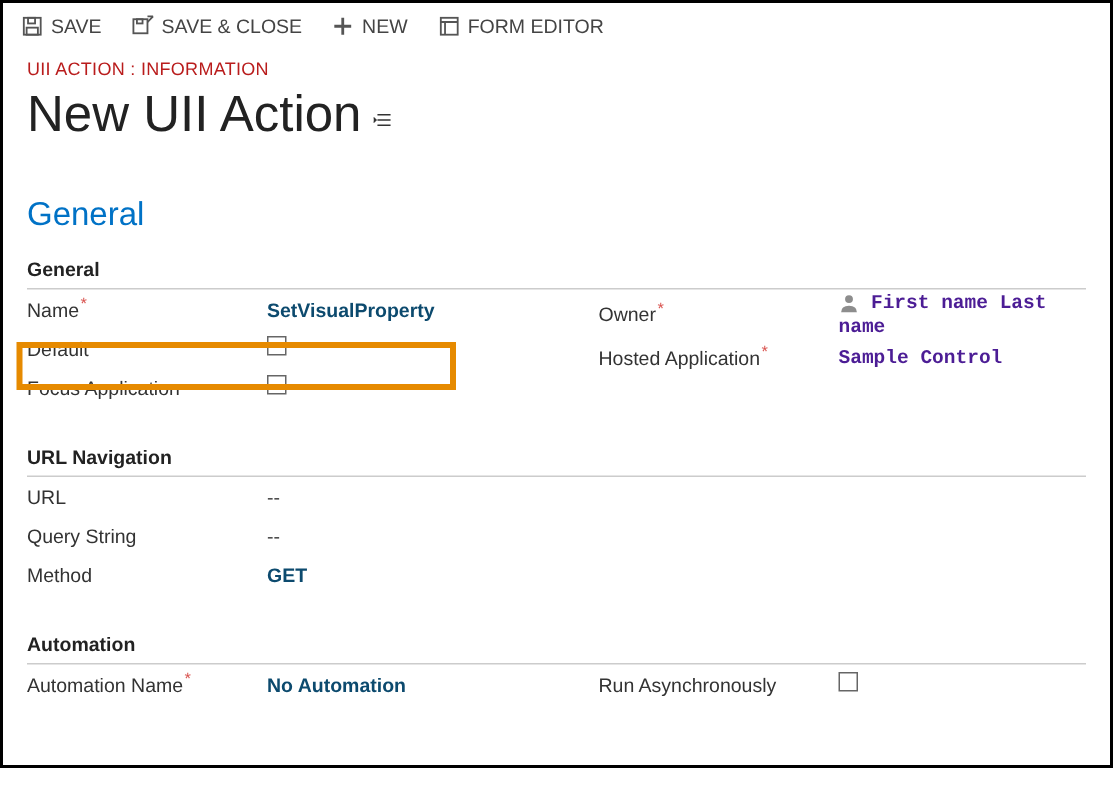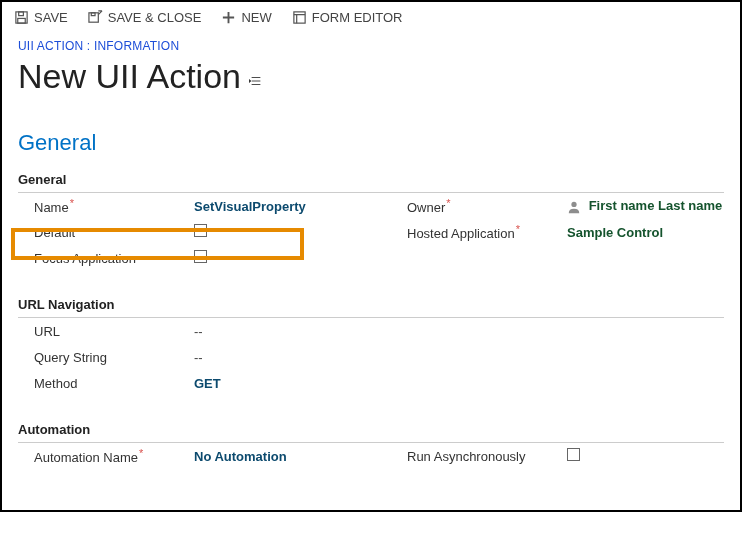--- a/index.html
+++ b/index.html
@@ -2,32 +2,32 @@
 <html><head>
 <meta charset="utf-8">
 <style>
   * { box-sizing: border-box; margin: 0; padding: 0; }
   html, body { width: 742px; height: 535px; font-family: "Segoe UI", Arial, sans-serif; }
   .frame { width: 742px; height: 512px; border: 2px solid #000; background: #fff; overflow: hidden; position: relative; }
   .toolbar { display: flex; gap: 20px; padding: 8px 12px 10px 12px; align-items: center; font-size: 13px; color: #444; }
   .tb-btn { display: flex; align-items: center; gap: 5px; cursor: pointer; }
   .tb-btn svg { width: 15px; height: 15px; fill: none; stroke: #555; stroke-width: 1.3; }
   .content { padding: 0 16px; }
-  .breadcrumb { font-size: 12px; color: #1d4ed8; margin-top: 4px; margin-bottom: 4px; letter-spacing: .2px; }
+  .breadcrumb { font-size: 12px; color: #b91c1c; margin-top: 4px; margin-bottom: 4px; letter-spacing: .2px; }
   .title-row { display: flex; align-items: baseline; gap: 8px; }
   .page-title { font-size: 34px; font-weight: 300; color: #222; margin-bottom: 16px; }
   .title-menu svg { width: 14px; height: 14px; stroke: #333; fill: none; }
   .section-h { font-size: 22px; color: #0072C6; font-weight: 400; margin: 18px 0 8px 0; }
   .subsec { font-size: 13px; font-weight: 600; color: #222; border-bottom: 1px solid #ccc; padding: 8px 0 5px 0; margin-top: 6px; }
-  .grid { display: grid; grid-template-columns: 1fr 1fr; column-gap: 56px; margin-left: 16px; }
+  .grid { display: grid; grid-template-columns: 1fr 1fr; column-gap: 56px; }
   .row { display: grid; grid-template-columns: 160px 1fr; align-items: center; min-height: 26px; font-size: 13px; color: #333; }
   .row .lbl { color: #333; }
   .row .lbl .req { color: #d9534f; font-size: 11px; vertical-align: super; margin-left: 1px; }
   .val { font-weight: 600; color: #0c4a6e; }
-  .val.link { color: #14532d; font-weight: 600; cursor: pointer; }
+  .val.link { color: #4c1d95; font-weight: 600; cursor: pointer; font-family: Liberation Mono, monospace; }
   .val.dash { font-weight: 400; color: #444; }
   .chk { width: 13px; height: 13px; border: 1px solid #666; display: inline-block; }
   .owner-ico svg { width: 14px; height: 14px; fill: #8d8d8d; vertical-align: middle; margin-right: 4px; }
   .highlight-box { position: absolute; left: 9px; top: 226px; width: 293px; height: 32px; border: 4px solid #e68a00; pointer-events: none; }
 </style>
 </head>
 <body>
 
 <div class="frame">
   <div class="toolbar">

